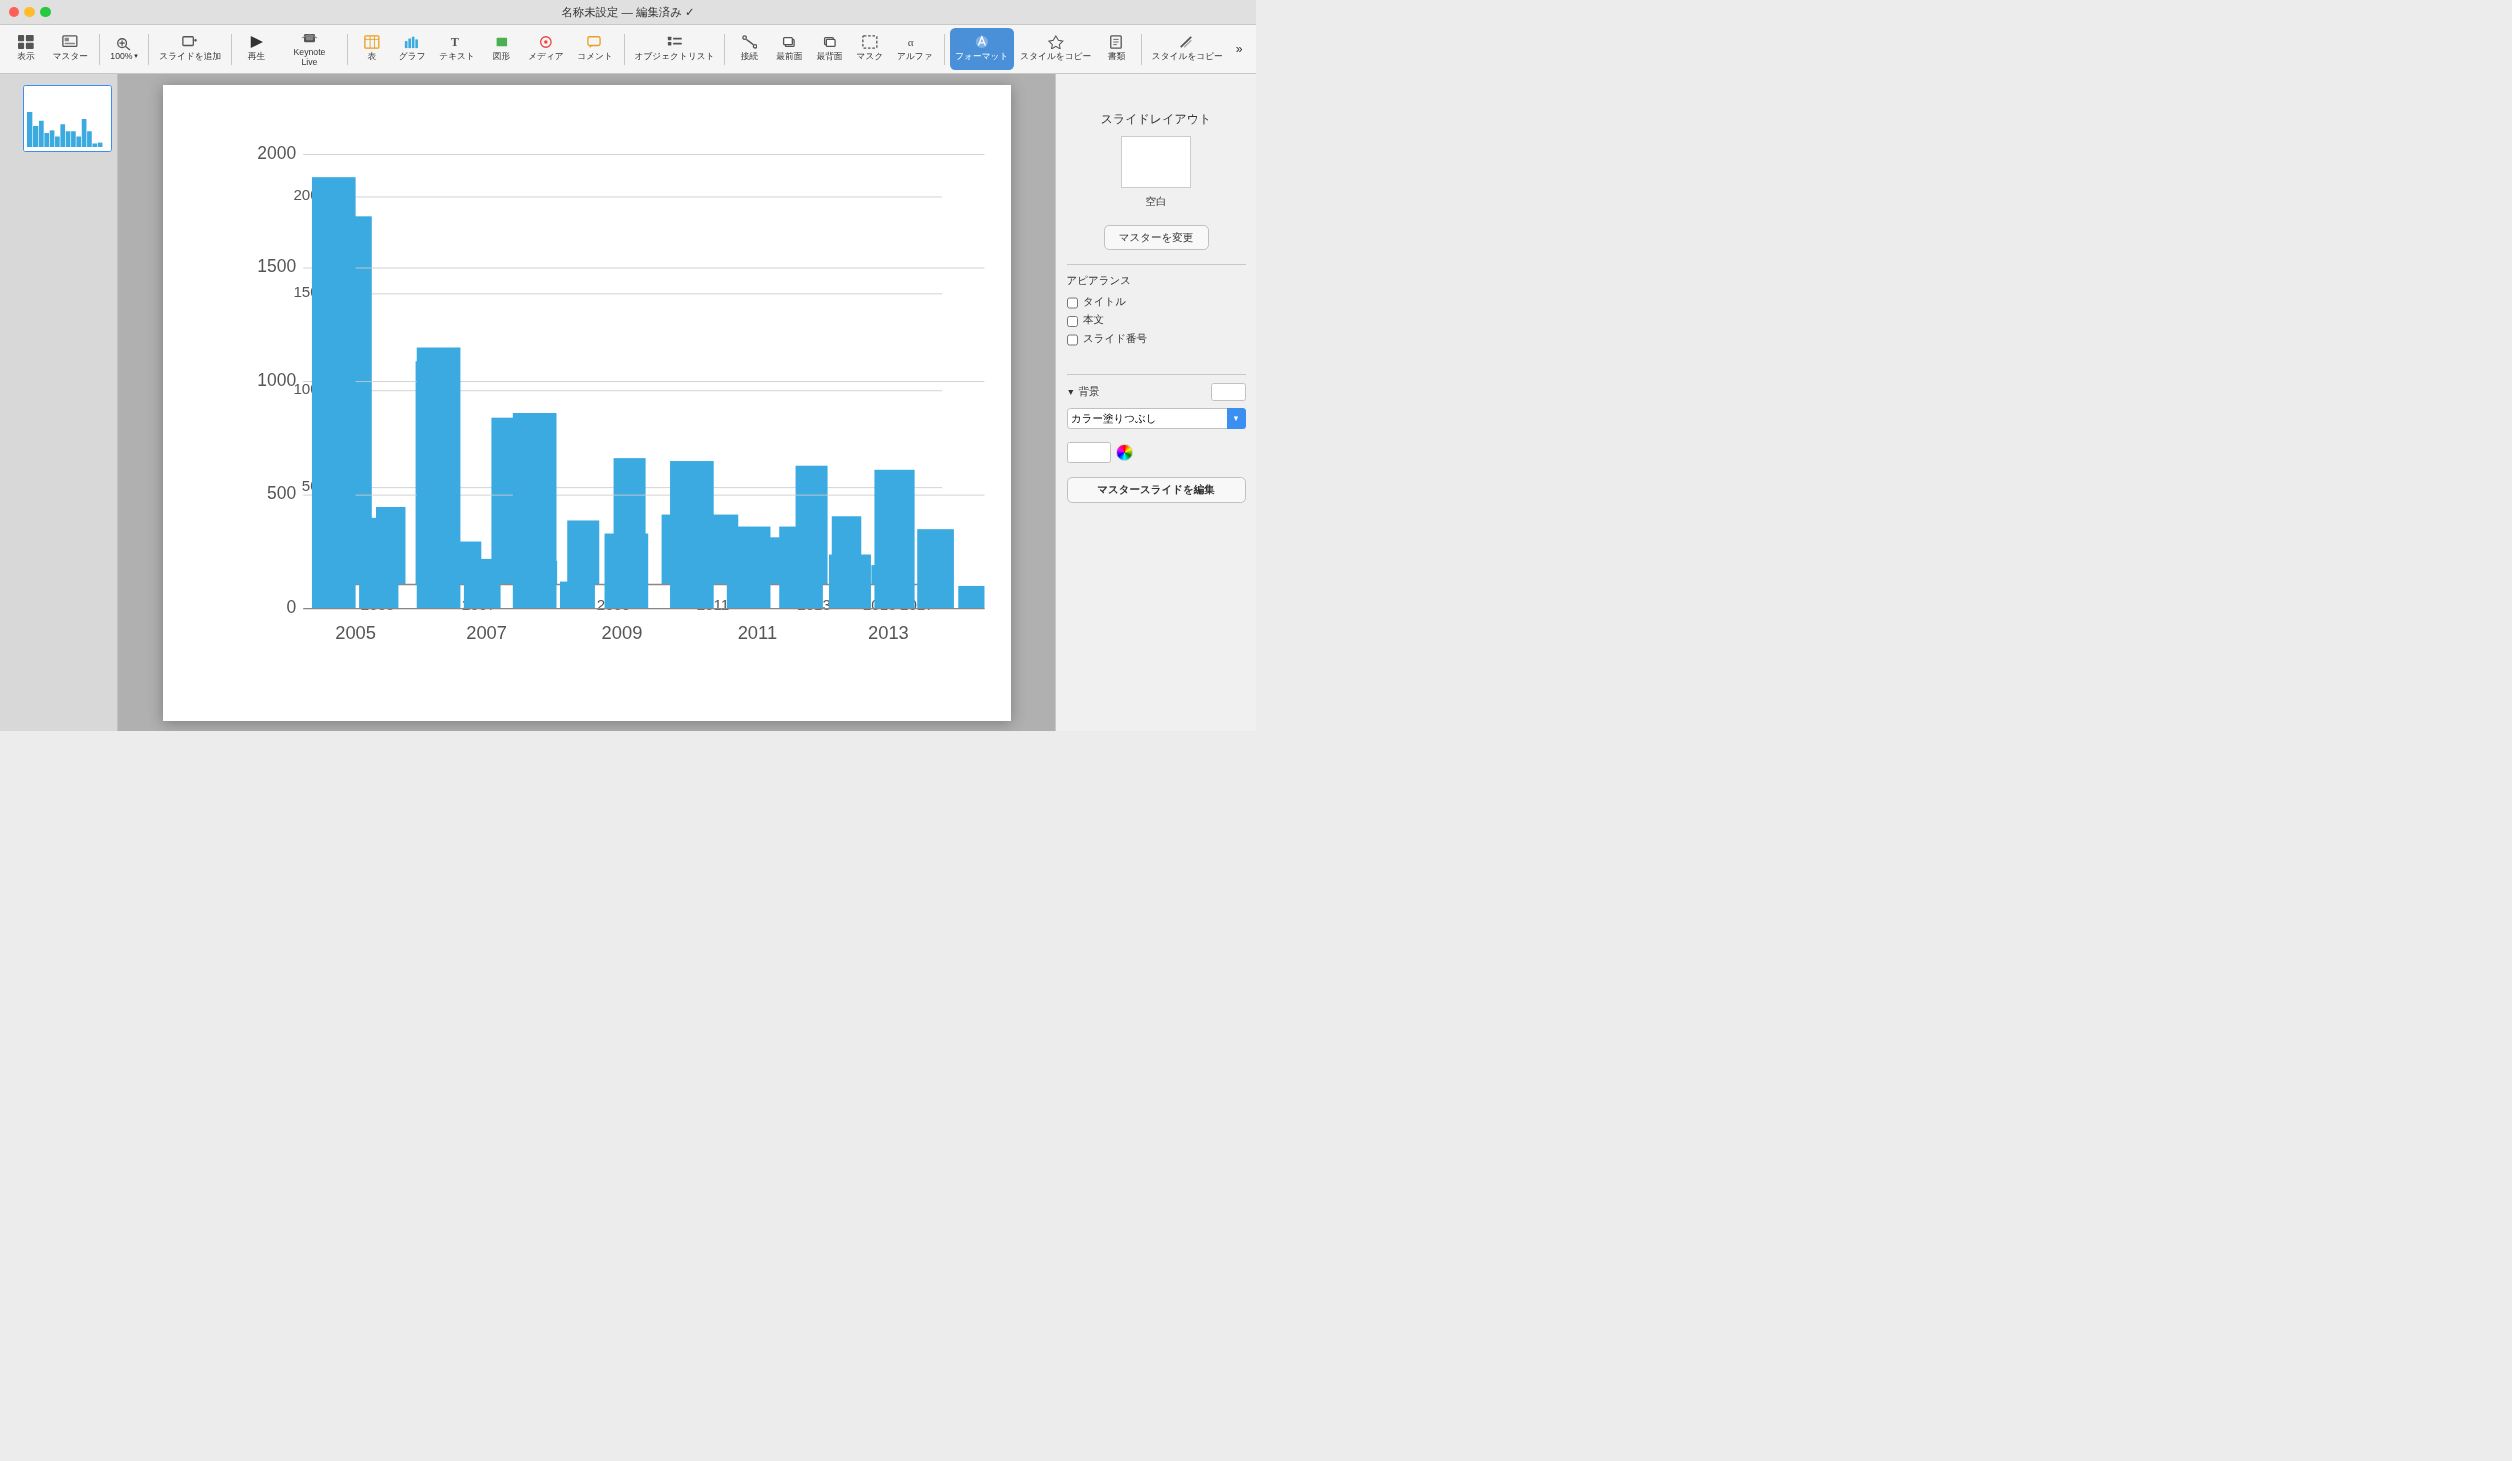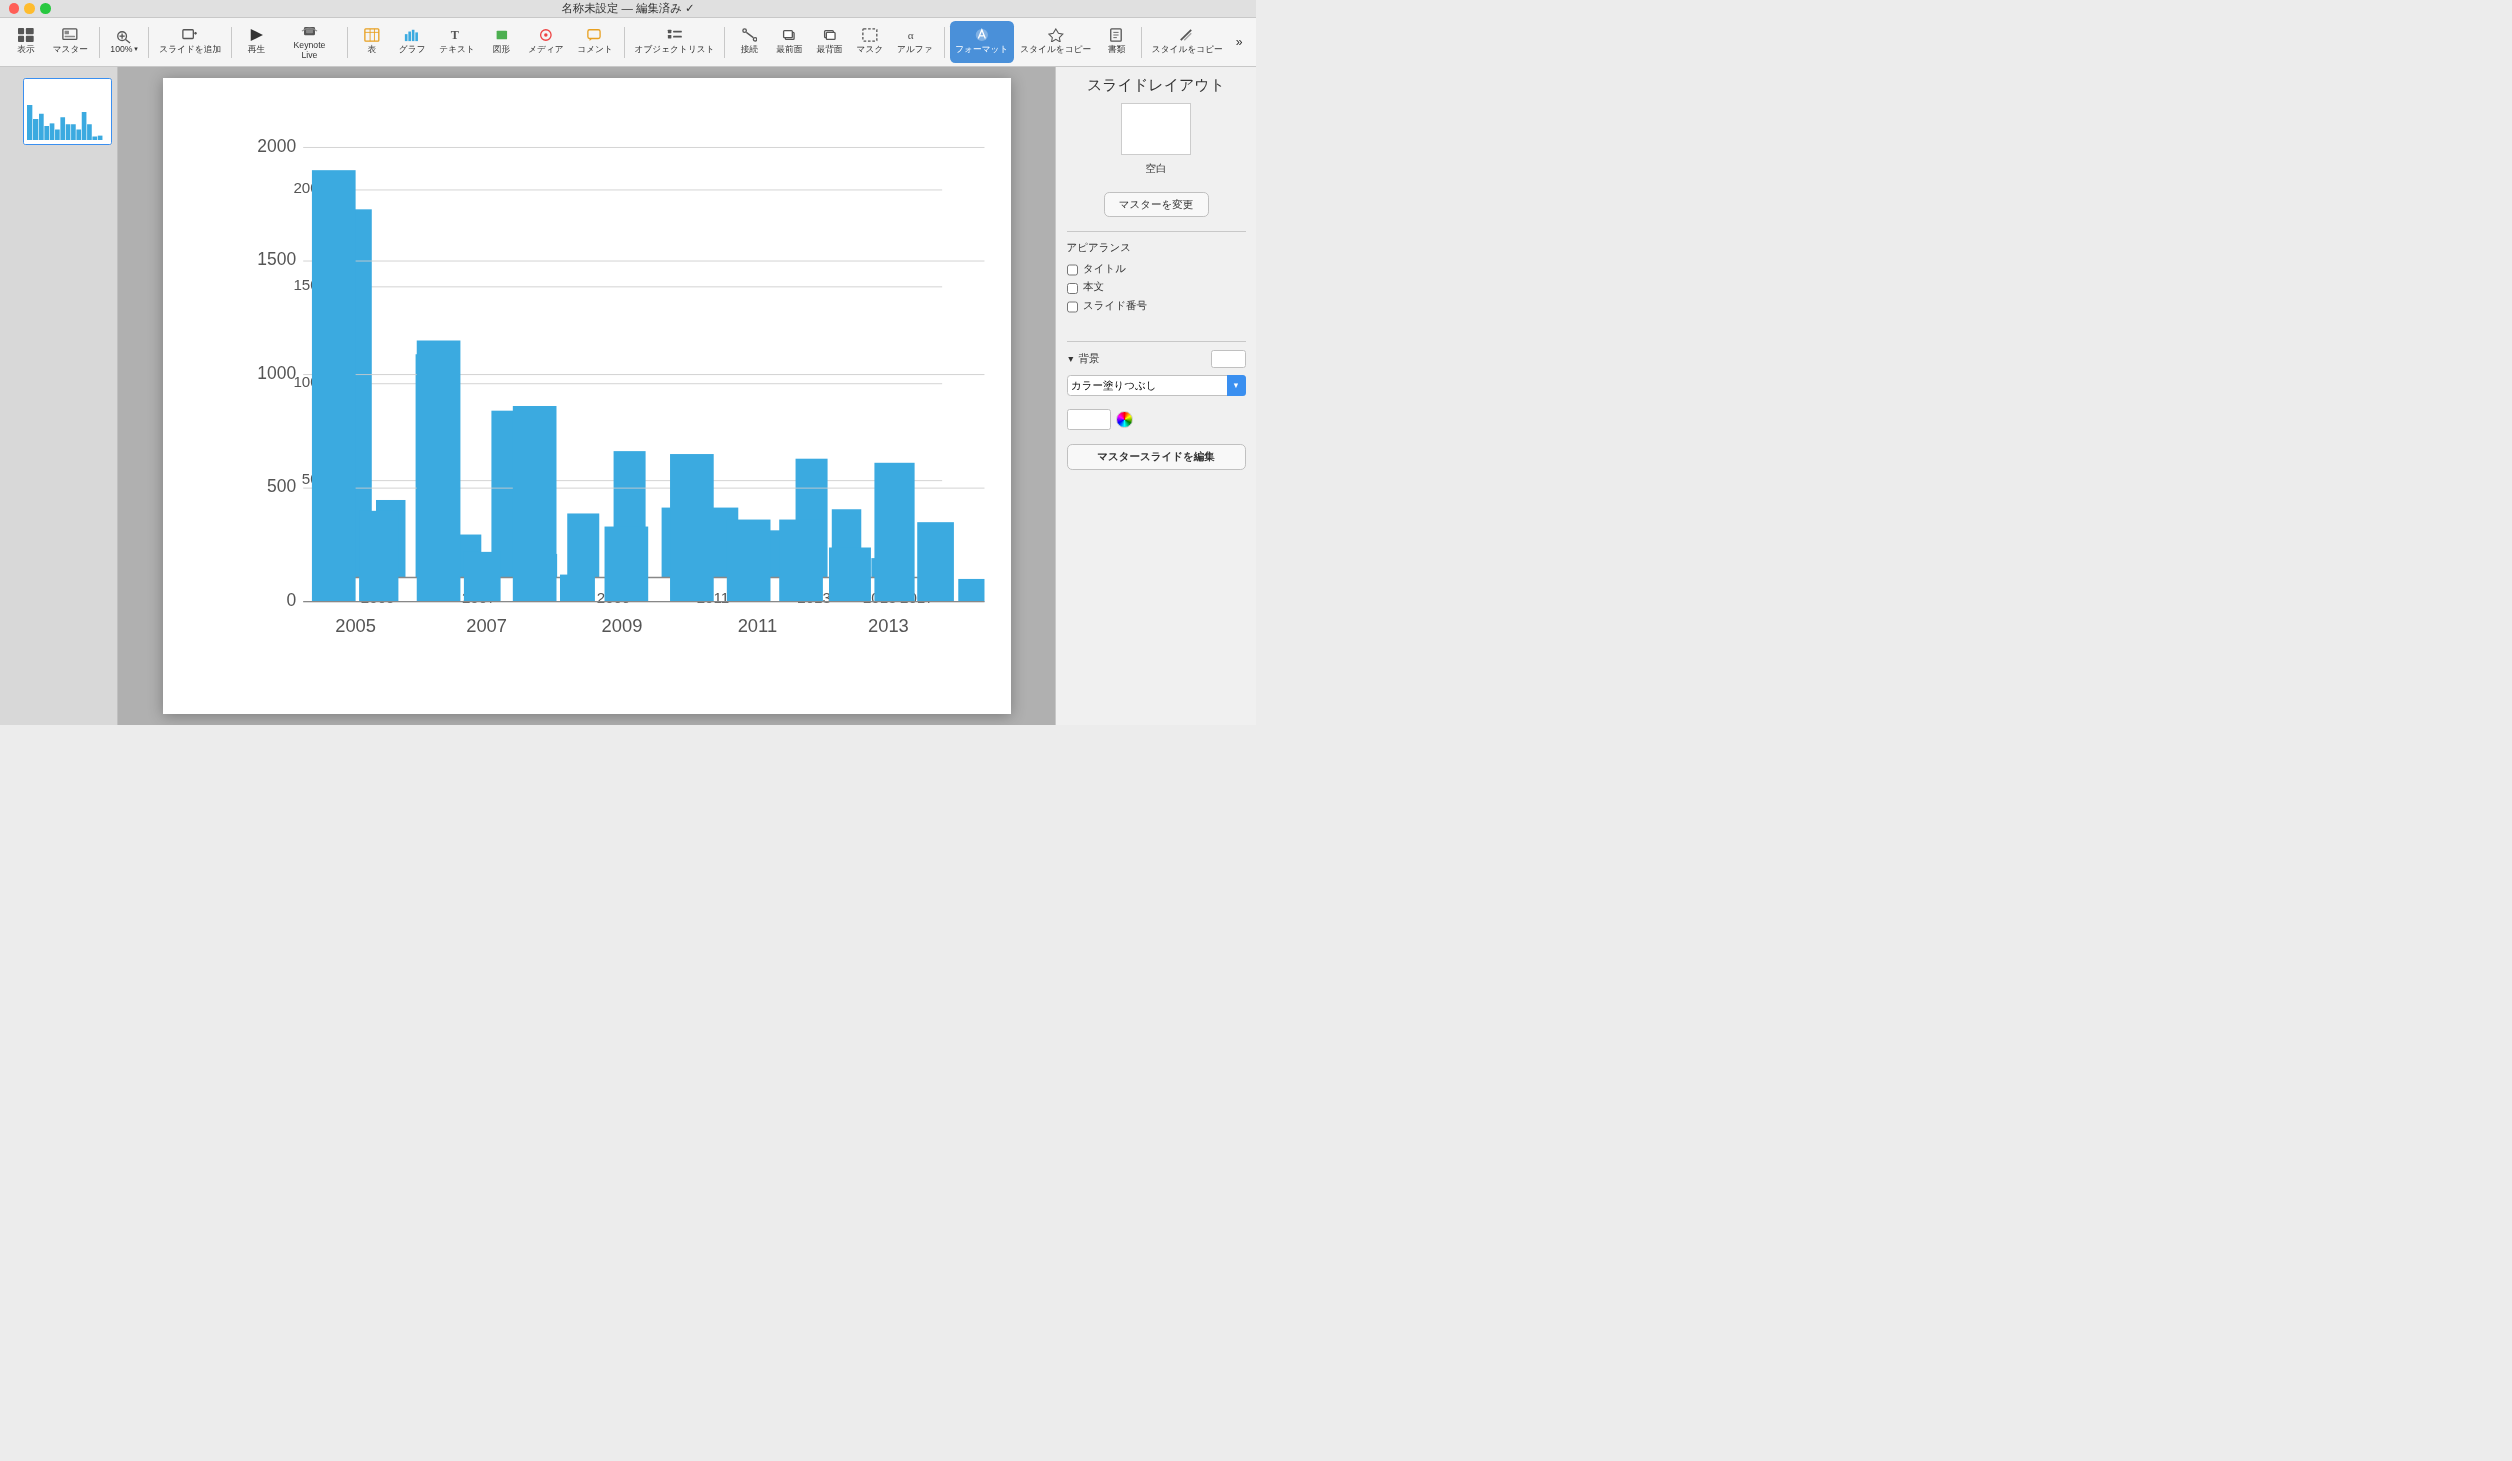--- a/index.html
+++ b/index.html
@@ -7,21 +7,21 @@
       font-family: -apple-system, BlinkMacSystemFont, 'Helvetica Neue', sans-serif;
       background: #ececec;
       width: 1256px;
       height: 731px;
       overflow: hidden;
       font-size: 9.6px;
     }
 
     
     .title-bar {
-      height: 18px;
+      height: 25px;
       background: #e0e0e0;
       display: flex;
       align-items: center;
       justify-content: center;
       position: relative;
       border-bottom: 0.9px solid #c8c8c8;
     }
     .title-bar-title {
       font-size: 11.4px;
       color: #333;
@@ -192,25 +192,26 @@
 
     
     .right-panel {
       width: 201px;
       background: #f0f0f0;
       border-left: 0.9px solid #c8c8c8;
       padding: 8.7px 10.5px;
       overflow-y: auto;
     }
     .panel-section-title {
-      font-size: 15px;
+      font-size: 12px;
       color: #333;
       font-weight: 500;
       margin-bottom: 8.7px;
       text-align: center;
+      margin-top: 28px;
     }
     .slide-layout-preview {
       width: 70px;
       height: 52px;
       border: 0.9px solid #ccc;
       background: white;
       margin: 0 auto 7px;
     }
     .change-master-btn {
       display: block;

